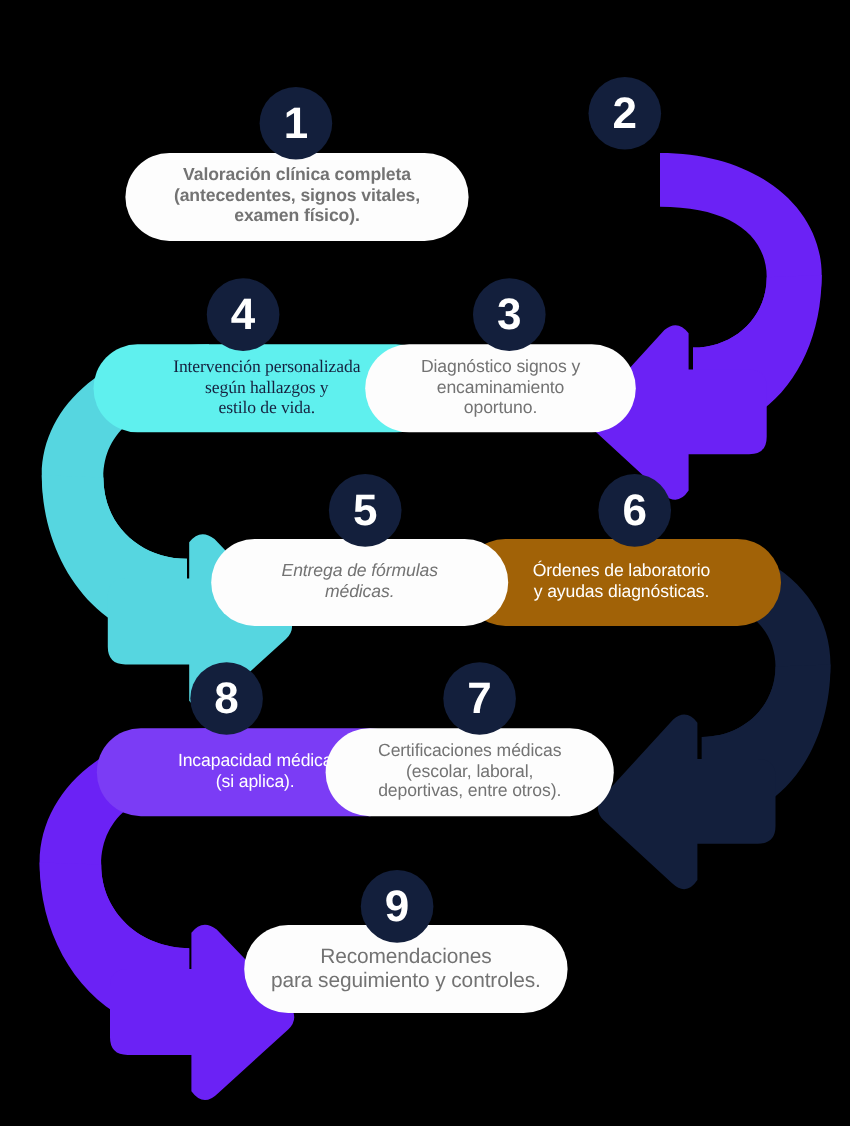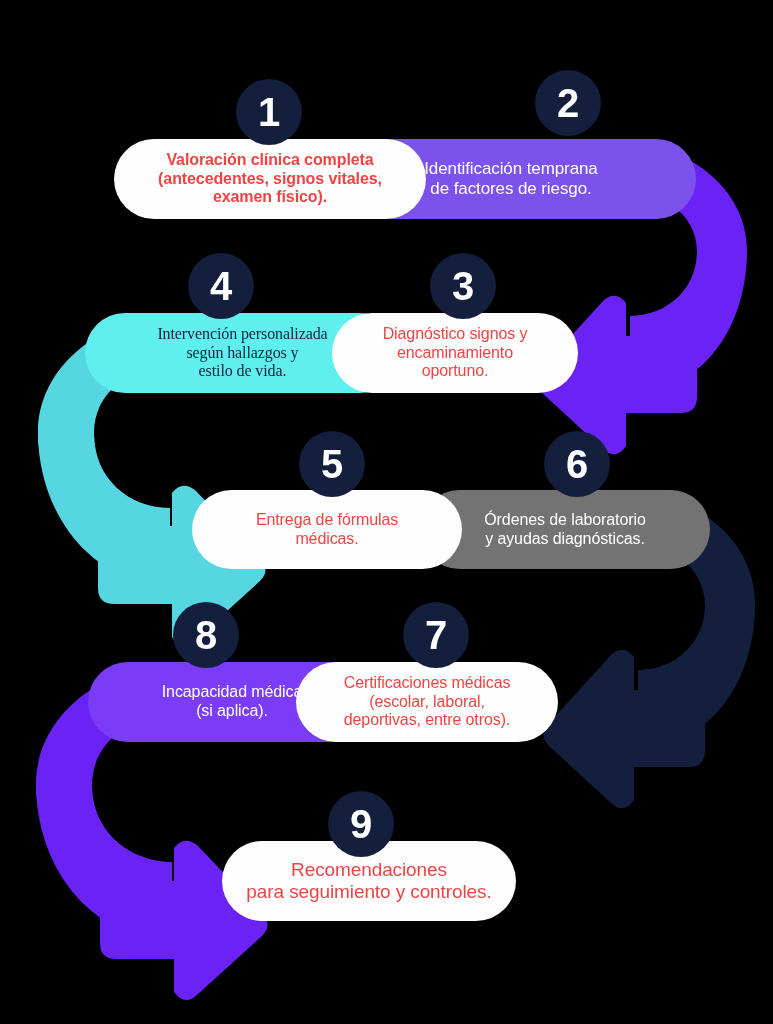--- a/index.html
+++ b/index.html
@@ -42,26 +42,26 @@
   }
   .pill .txt {
     padding: 0 14px;
     white-space: pre-line;
     letter-spacing: -0.1px;
   }
 
   
   .pill.white {
     background: #FDFDFD;
-    color: #ef4444;
+    color: #737373;
     z-index: 3;
   }
   .pill.violet   { background: #7B52EC; color: #FFFFFF; }
   .pill.cyan     { background: #5FF0EE; color: #16213F; font-family: Liberation Serif, serif; }
-  .pill.navy     { background: #737373; color: #FFFFFF; }
+  .pill.navy     { background: #a16207; color: #FFFFFF; }
   .pill.violet2  { background: #7B3CF5; color: #FFFFFF; }
   .all-round{ border-radius: 44px; }
 
   
   .num {
     position: absolute;
     z-index: 5;
     width: 66px;
     height: 66px;
     border-radius: 50%;
@@ -177,24 +177,20 @@
                q 0 16 16 16
                l 58 0
                l 0 33
                q 11 15 24 2
                l 64 -58
                q 11 -11 0 -23
                Z" fill="#6B22F5" transform="translate(45,0)"></path>
     </g>
   </svg>
 
-  <div class="pill violet all-round" style="left:326px; top:139px; width:370px; height:80px; font-size:17px;">
-    <span class="txt">Identificación temprana
-de factores de riesgo.</span>
-  </div>
 
   <div class="pill white all-round" style="left:114px; top:139px; width:312px; height:80px; font-size:16px;">
     <span class="txt" style="font-weight:bold;">Valoración clínica completa
 (antecedentes, signos vitales,
 examen físico).</span>
   </div>
 
   <div class="num" style="left:236px; top:79px;">1</div>
   <div class="num" style="left:535px; top:70px;">2</div>
 
@@ -211,21 +207,21 @@
   </div>
 
   <div class="num" style="left:188px; top:253px;">4</div>
   <div class="num" style="left:430px; top:253px;">3</div>
 
   <div class="pill navy all-round" style="left:420px; top:490px; width:290px; height:79px; font-size:16px;">
     <span class="txt">Órdenes de laboratorio
 y ayudas diagnósticas.</span>
   </div>
 
-  <div class="pill white all-round" style="left:192px; top:490px; width:270px; height:79px; font-size:16px;">
+  <div class="pill white all-round" style="left:192px; top:490px; width:270px; height:79px; font-size:16px;font-style:italic;">
     <span class="txt">Entrega de fórmulas
 médicas.</span>
   </div>
 
   <div class="num" style="left:299px; top:431px;">5</div>
   <div class="num" style="left:544px; top:431px;">6</div>
 
   <div class="pill violet2 all-round" style="left:88px; top:662px; width:288px; height:80px; font-size:16px;">
     <span class="txt">Incapacidad médica
 (si aplica).</span>

